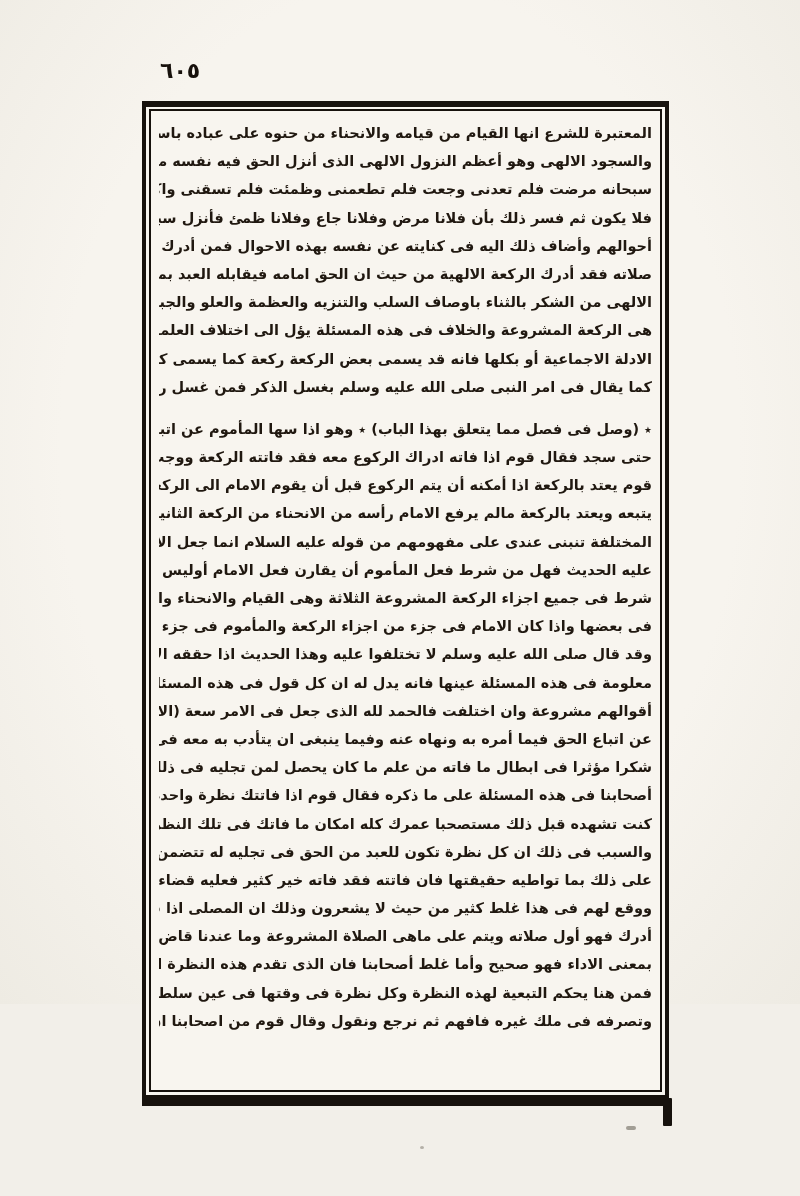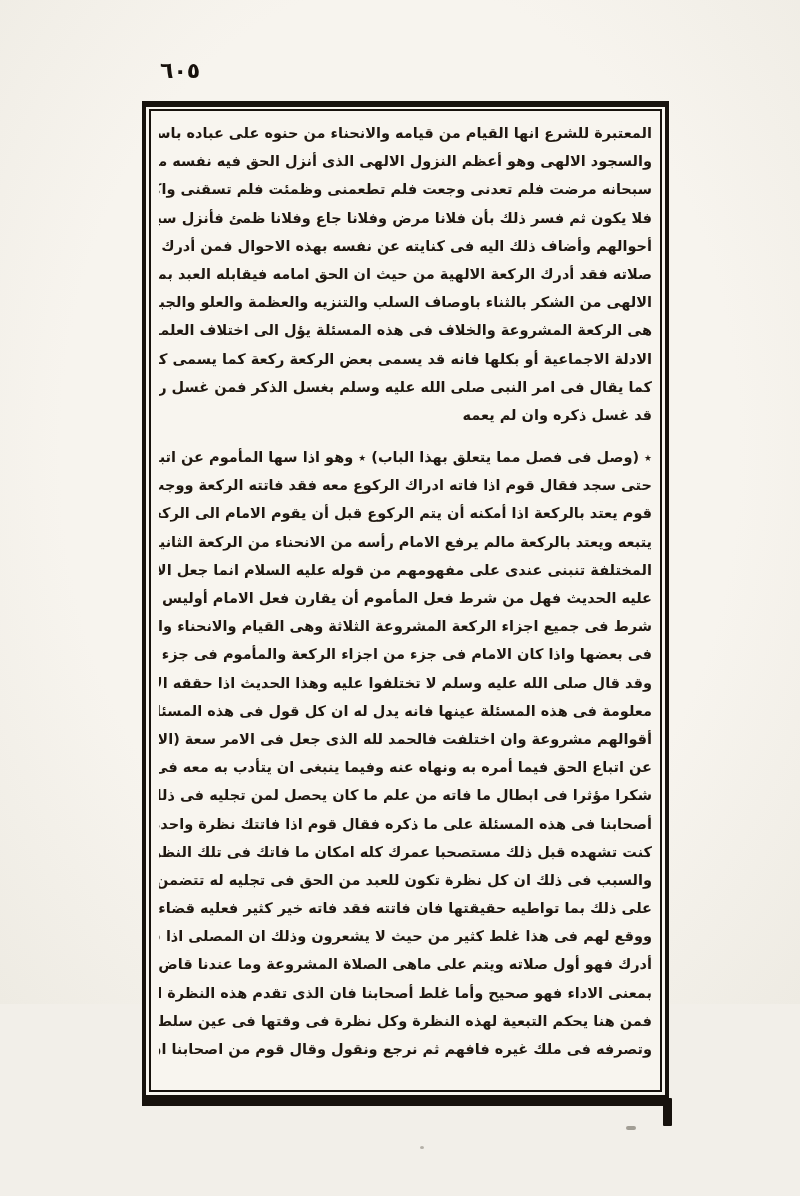--- a/index.html
+++ b/index.html
@@ -115,21 +115,20 @@
             <div class="line">المعتبرة للشرع انها القيام من قيامه والانحناء من حنوه على عباده باسمه الحنان بما ذكرناه</div>
             <div class="line">والسجود الالهى وهو أعظم النزول الالهى الذى أنزل الحق فيه نفسه منزلة عبده وهو قوله</div>
             <div class="line">سبحانه مرضت فلم تعدنى وجعت فلم تطعمنى وظمئت فلم تسقنى واكثر من هذا النزول الالهى</div>
             <div class="line">فلا يكون ثم فسر ذلك بأن فلانا مرض وفلانا جاع وفلانا ظمئ فأنزل سبحانه نفسه منزلتهم فى</div>
             <div class="line">أحوالهم وأضاف ذلك اليه فى كنايته عن نفسه بهذه الاحوال فمن أدرك ذلك كله من الحق فى</div>
             <div class="line">صلاته فقد أدرك الركعة الالهية من حيث ان الحق امامه فيقابله العبد بما يستحقه هذا الامام</div>
             <div class="line">الالهى من الشكر بالثناء باوصاف السلب والتنزيه والعظمة والعلو والجبروت والكبرياء فهذه</div>
             <div class="line">هى الركعة المشروعة والخلاف فى هذه المسئلة يؤل الى اختلاف العلماء فى الاخذ ببعض</div>
             <div class="line">الادلة الاجماعية أو بكلها فانه قد يسمى بعض الركعة ركعة كما يسمى كلها بالمجموع أجزاء الركعة</div>
             <div class="line">كما يقال فى امر النبى صلى الله عليه وسلم بغسل الذكر فمن غسل رأس ذكره أجزأه فانه يقال فيه</div>
-            <div class="line end">قد غسل ذكره وان لم يعمه</div>
           </div>
 
         <div class="para para-2">
             <div class="line">٭ (وصل فى فصل مما يتعلق بهذا الباب) ٭ وهو اذا سها المأموم عن اتباع الامام فى الركوع</div>
             <div class="line">حتى سجد فقال قوم اذا فاته ادراك الركوع معه فقد فاتته الركعة ووجب عليه قضاؤها وقال</div>
             <div class="line">قوم يعتد بالركعة اذا أمكنه أن يتم الركوع قبل أن يقوم الامام الى الركعة الثانية وقال قوم</div>
             <div class="line">يتبعه ويعتد بالركعة مالم يرفع الامام رأسه من الانحناء من الركعة الثانية وهذه الاقوال</div>
             <div class="line">المختلفة تنبنى عندى على مفهومهم من قوله عليه السلام انما جعل الامام ليؤتم به فلا تختلفوا</div>
             <div class="line">عليه الحديث فهل من شرط فعل المأموم أن يقارن فعل الامام أوليس من شرطه وهل هذا</div>
             <div class="line">شرط فى جميع اجزاء الركعة المشروعة الثلاثة وهى القيام والانحناء والسجود أو انما هو شرط</div>

